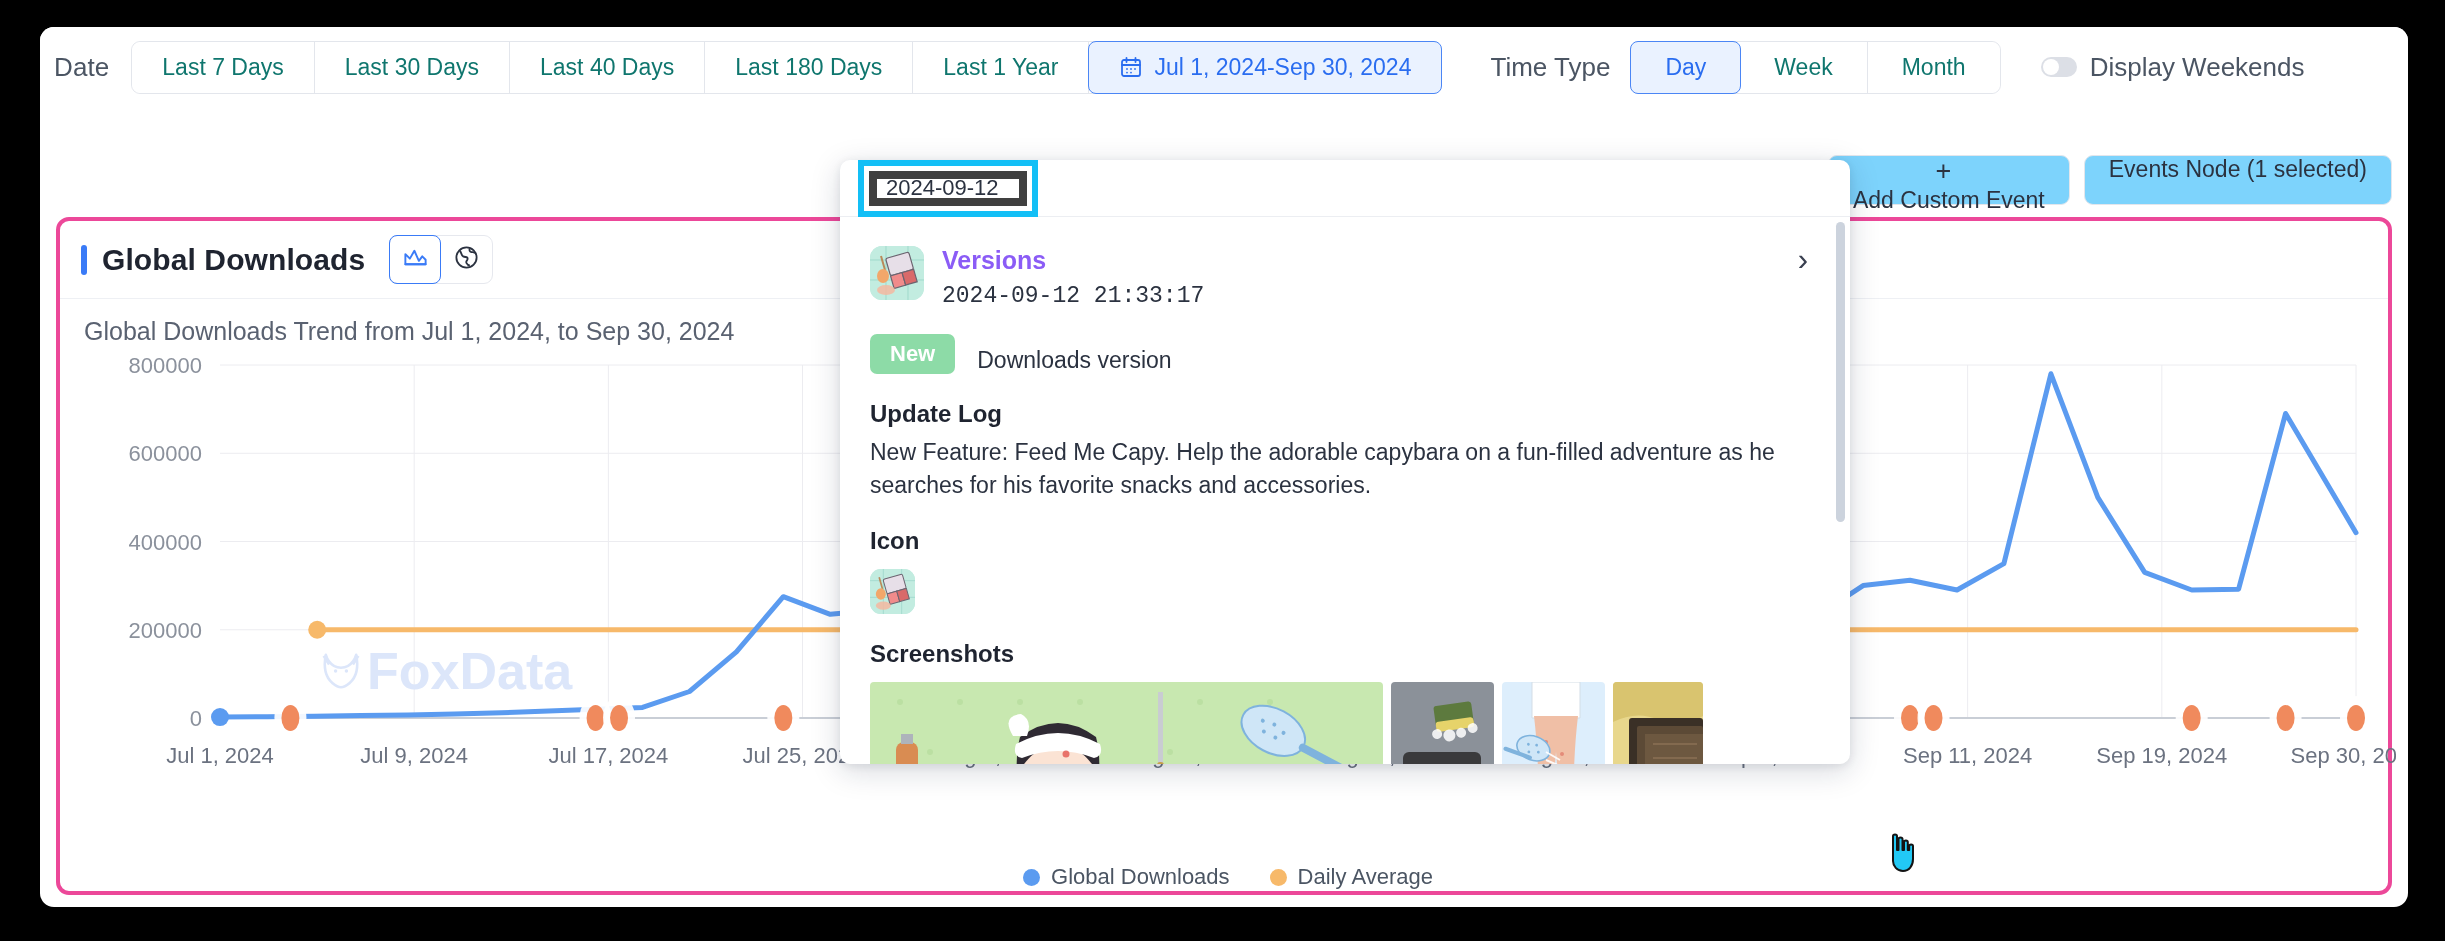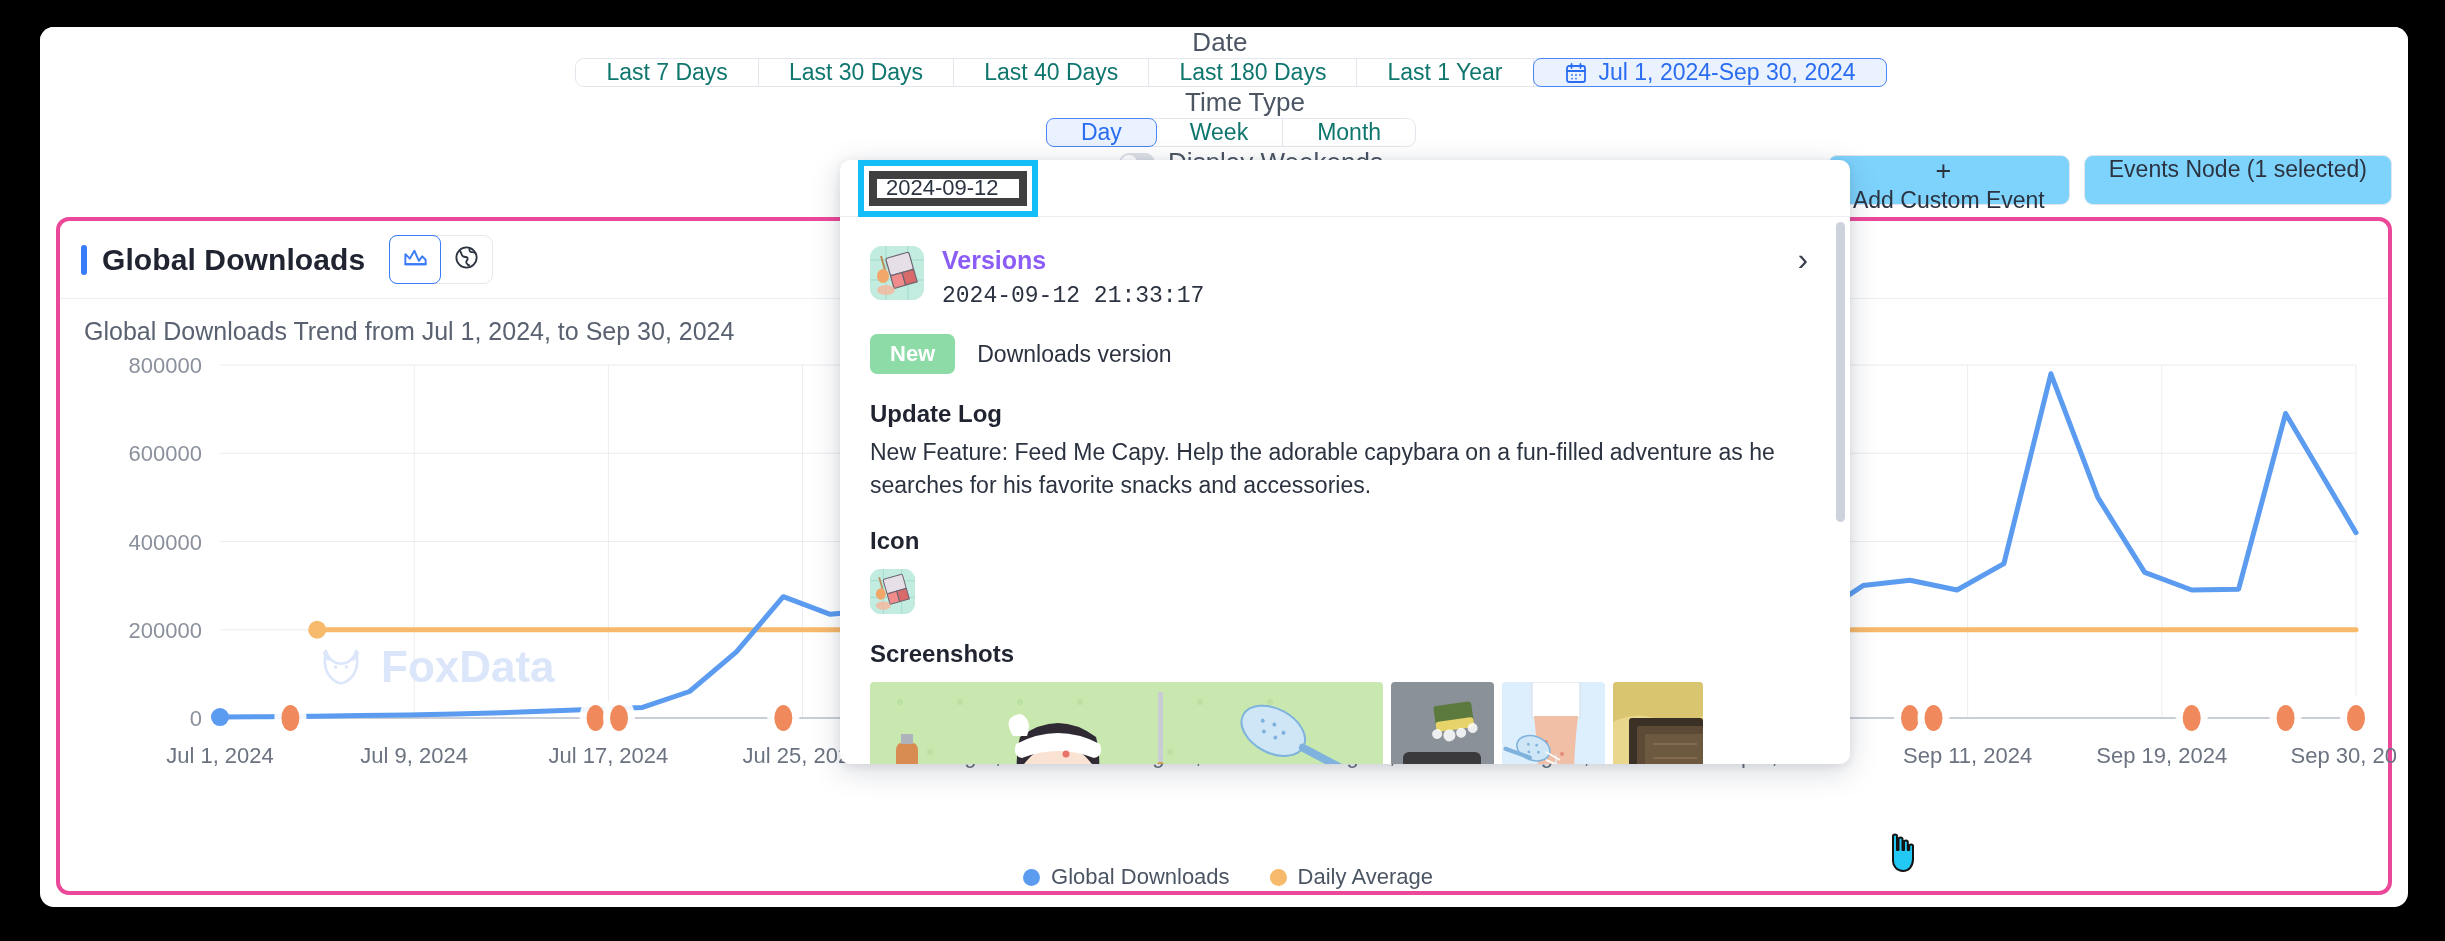--- a/index.html
+++ b/index.html
@@ -18,21 +18,20 @@
     overflow: hidden;
   }
 
   
   .topbar {
     position: absolute; left: 0; top: 0;
     width: 2368px; height: 80px;
     display: flex; align-items: center;
     padding-left: 14px;
     background: #fff;
-    flex-direction: column;
   }
   .label-date {
     font-size: 26px; color: #4b5563; margin-right: 22px;
     letter-spacing: .1px;
   }
   .seg-group {
     display: flex; align-items: stretch;
     border: 1px solid #e3e6ec; border-radius: 9px;
     height: 53px; overflow: visible; background: #fff;
   }
@@ -114,22 +113,22 @@
 
   .chart-sub {
     position: absolute; left: 24px; top: 96px;
     font-size: 25px; color: #5a6271;
   }
 
   
   .chart-area { position: absolute; left: 0; top: 130px; width: 2336px; height: 545px; }
   .watermark {
     position: absolute; left: 255px; top: 290px;
-    font-size: 44px; color: #dce6fa; font-weight: 600;
-    display: flex; align-items: center; gap: 14px;
+    font-size: 52px; color: #dce6fa; font-weight: 600;
+    display: flex; align-items: center; 
     pointer-events: none; user-select: none; text-align: center;
   }
   .legend {
     position: absolute; left: 0; bottom: 6px; width: 100%;
     display: flex; justify-content: center; gap: 40px;
     font-size: 22px; color: #4b5563;
   }
   .legend-item { display: flex; align-items: center; gap: 11px; }
   .legend-dot { width: 17px; height: 17px; border-radius: 50%; }
 
@@ -160,21 +159,21 @@
   .ver-row { display: flex; align-items: flex-start; }
   .ver-icon {
     width: 54px; height: 54px; border-radius: 12px; flex: 0 0 auto;
     margin-right: 18px; overflow: hidden;
     background: #bfe9dd; position: relative;
   }
   .ver-texts { flex: 1 1 auto; }
   .ver-title { font-size: 25px; color: #8b5cf6; font-weight: 600; }
   .ver-time  { font-size: 23px; color: #2b3240; margin-top: 8px; font-family: Liberation Mono, monospace; }
   .chev { font-size: 31px; color: #3a4050; padding-right: 12px; cursor: pointer; line-height: .9;}
-  .badge-row { display: flex; align-items: center; margin-top: 25px; }
+  .badge-row { display: flex; align-items: flex-end; margin-top: 25px; }
   .badge-new {
     background: #8ddba7; color: #ffffff; border-radius: 7px;
     font-size: 22px; padding: 7px 20px; font-weight: 600;
   }
   .badge-text { font-size: 23px; color: #2b3240; margin-left: 22px; }
   .sec-title { font-size: 24px; color: #1f2430; font-weight: 600; margin-top: 26px; }
   .sec-body  { font-size: 23px; color: #2b3240; line-height: 1.42; margin-top: 8px;
                width: 960px; }
   .icon-thumb {
     width: 45px; height: 45px; border-radius: 11px; margin-top: 14px;

